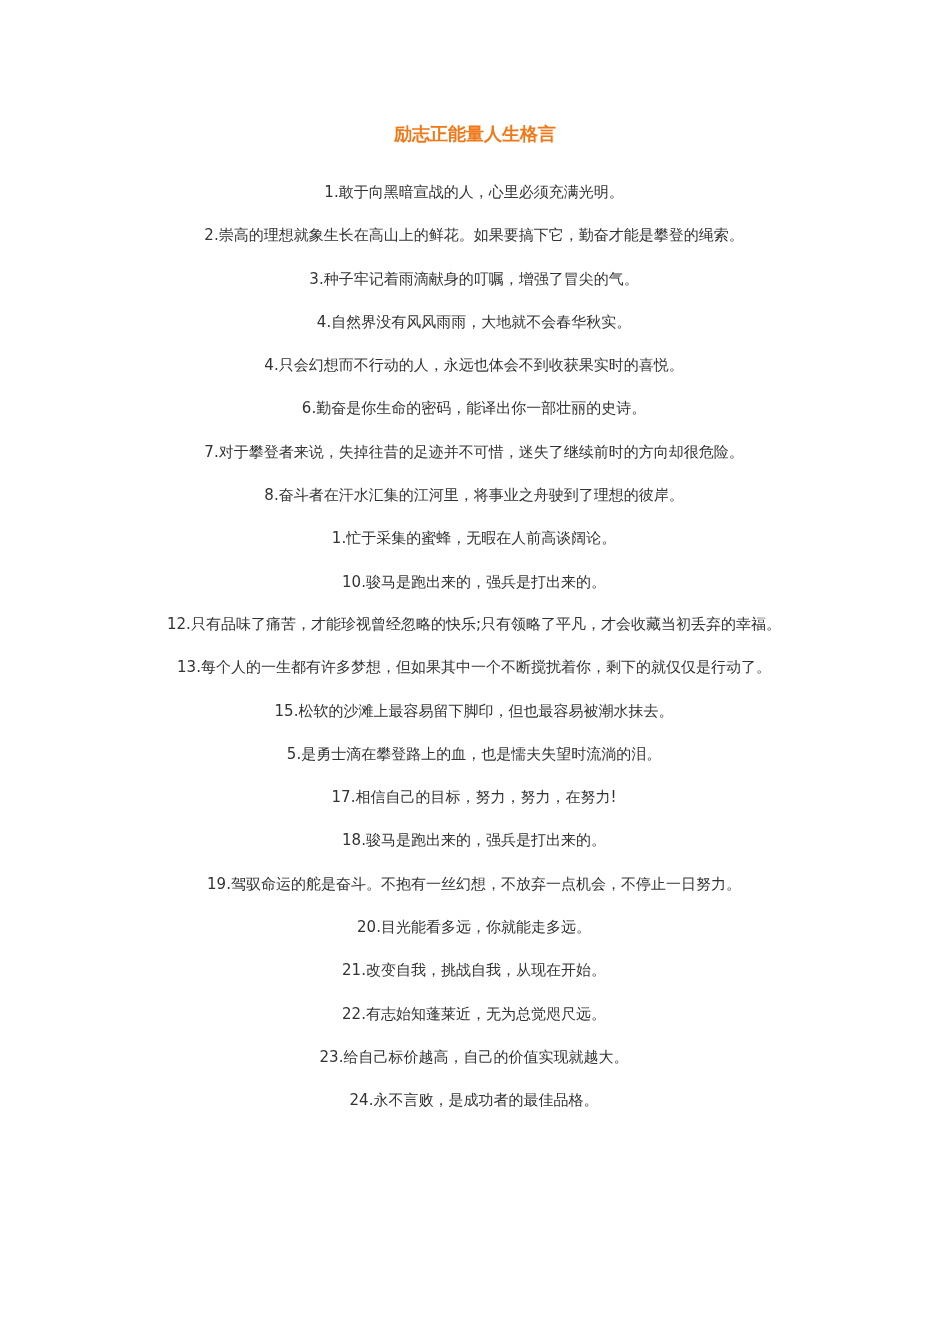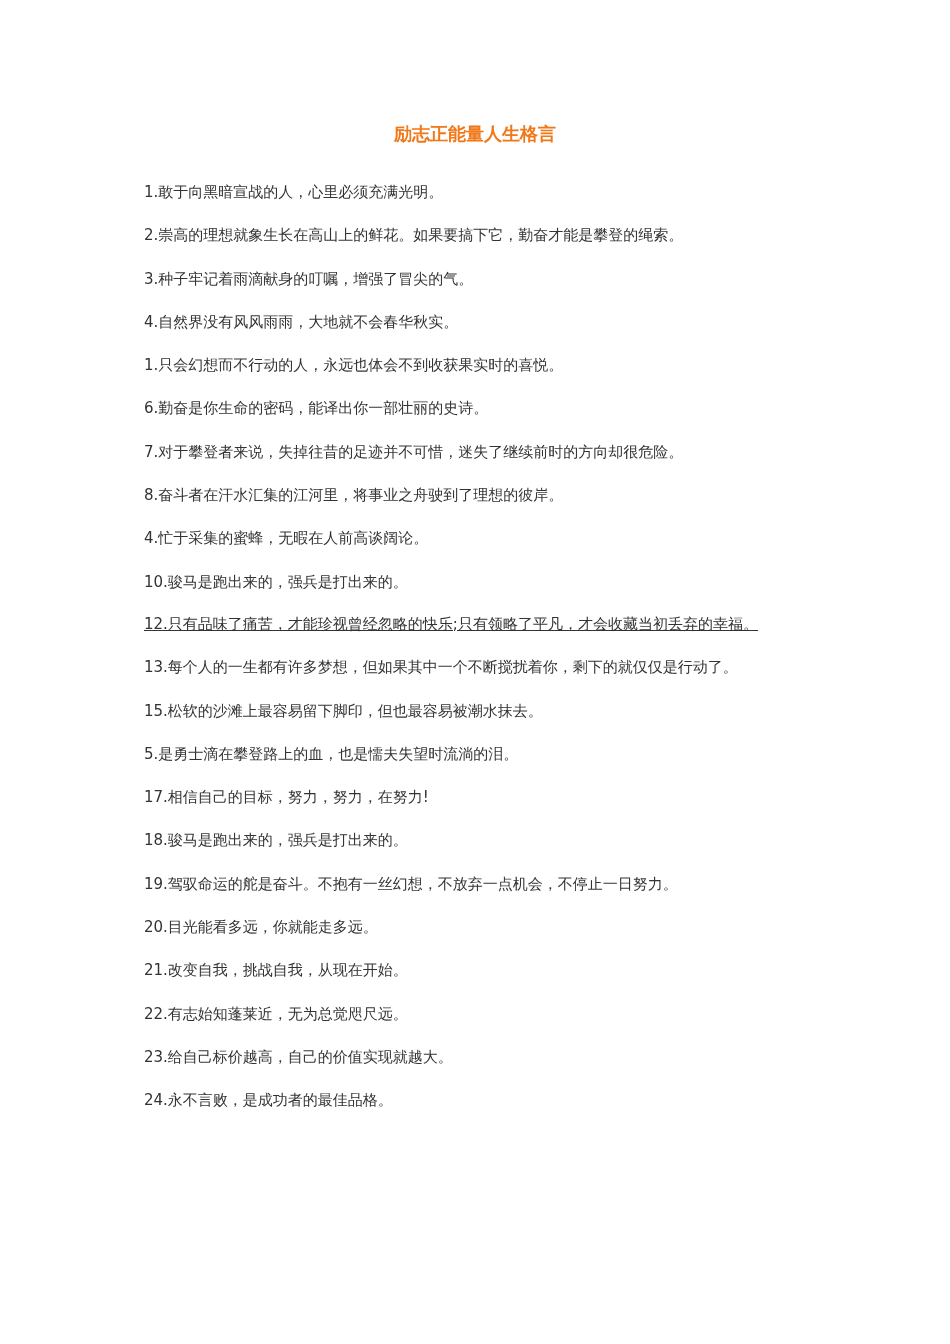--- a/index.html
+++ b/index.html
@@ -44,43 +44,43 @@
       list-style: none;
     }
     .item {
       font-size: 15px;
       color: #333333;
       line-height: 22px;
       margin: 0 0 21.3px 0;
       padding: 0;
       white-space: normal;
       word-break: break-all;
+      text-align: center;
     }
     .item.wrap {
       line-height: 21px;
       margin-bottom: 21.3px;
-      text-decoration: underline;
     }
   </style>
 </head>
 <body>
 
 <div class="page">
   <div class="title">励志正能量人生格言</div>
 
   <ul class="list">
     <li class="item">1.敢于向黑暗宣战的人，心里必须充满光明。</li>
     <li class="item">2.崇高的理想就象生长在高山上的鲜花。如果要搞下它，勤奋才能是攀登的绳索。</li>
     <li class="item">3.种子牢记着雨滴献身的叮嘱，增强了冒尖的气。</li>
     <li class="item">4.自然界没有风风雨雨，大地就不会春华秋实。</li>
-    <li class="item">1.只会幻想而不行动的人，永远也体会不到收获果实时的喜悦。</li>
+    <li class="item">4.只会幻想而不行动的人，永远也体会不到收获果实时的喜悦。</li>
     <li class="item">6.勤奋是你生命的密码，能译出你一部壮丽的史诗。</li>
     <li class="item">7.对于攀登者来说，失掉往昔的足迹并不可惜，迷失了继续前时的方向却很危险。</li>
     <li class="item">8.奋斗者在汗水汇集的江河里，将事业之舟驶到了理想的彼岸。</li>
-    <li class="item">4.忙于采集的蜜蜂，无暇在人前高谈阔论。</li>
+    <li class="item">1.忙于采集的蜜蜂，无暇在人前高谈阔论。</li>
     <li class="item">10.骏马是跑出来的，强兵是打出来的。</li>
     <li class="item wrap">12.只有品味了痛苦，才能珍视曾经忽略的快乐;只有领略了平凡，才会收藏当初丢弃的幸福。</li>
     <li class="item">13.每个人的一生都有许多梦想，但如果其中一个不断搅扰着你，剩下的就仅仅是行动了。</li>
     <li class="item">15.松软的沙滩上最容易留下脚印，但也最容易被潮水抹去。</li>
     <li class="item">5.是勇士滴在攀登路上的血，也是懦夫失望时流淌的泪。</li>
     <li class="item">17.相信自己的目标，努力，努力，在努力!</li>
     <li class="item">18.骏马是跑出来的，强兵是打出来的。</li>
     <li class="item">19.驾驭命运的舵是奋斗。不抱有一丝幻想，不放弃一点机会，不停止一日努力。</li>
     <li class="item">20.目光能看多远，你就能走多远。</li>
     <li class="item">21.改变自我，挑战自我，从现在开始。</li>

